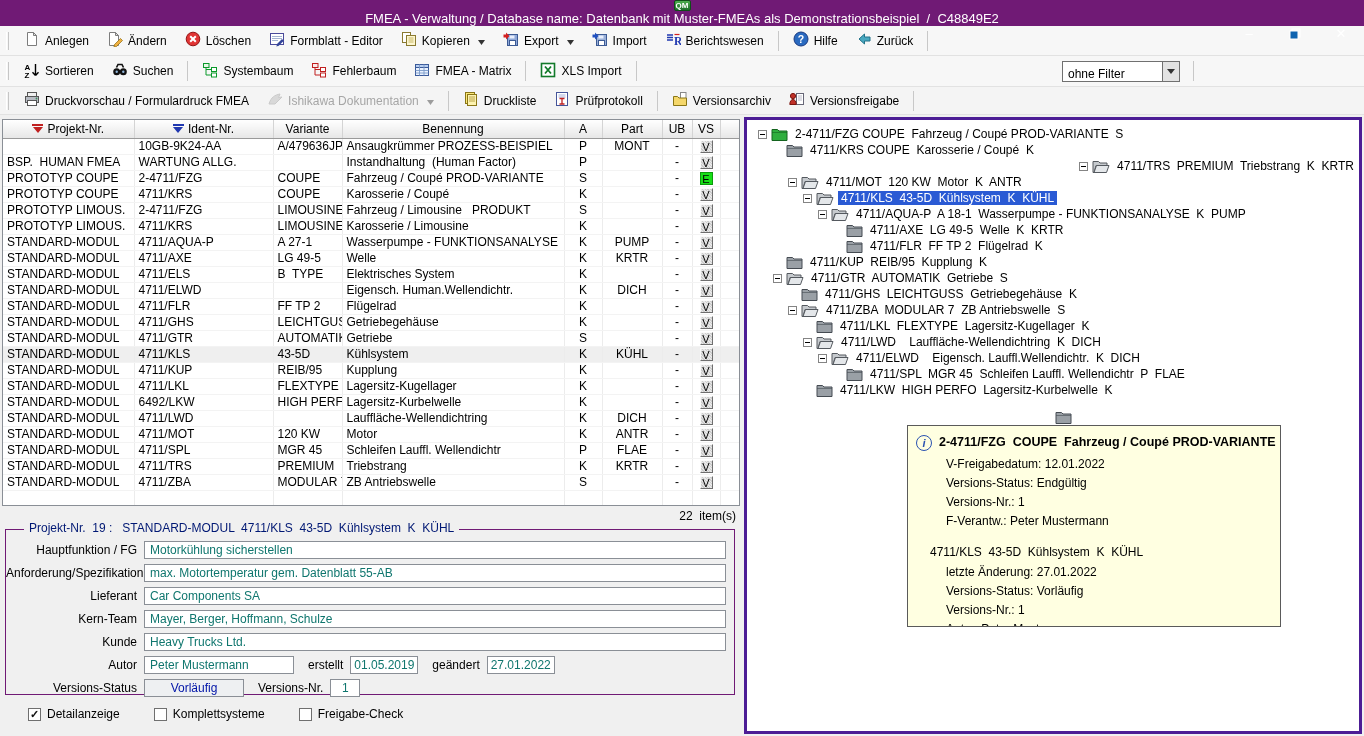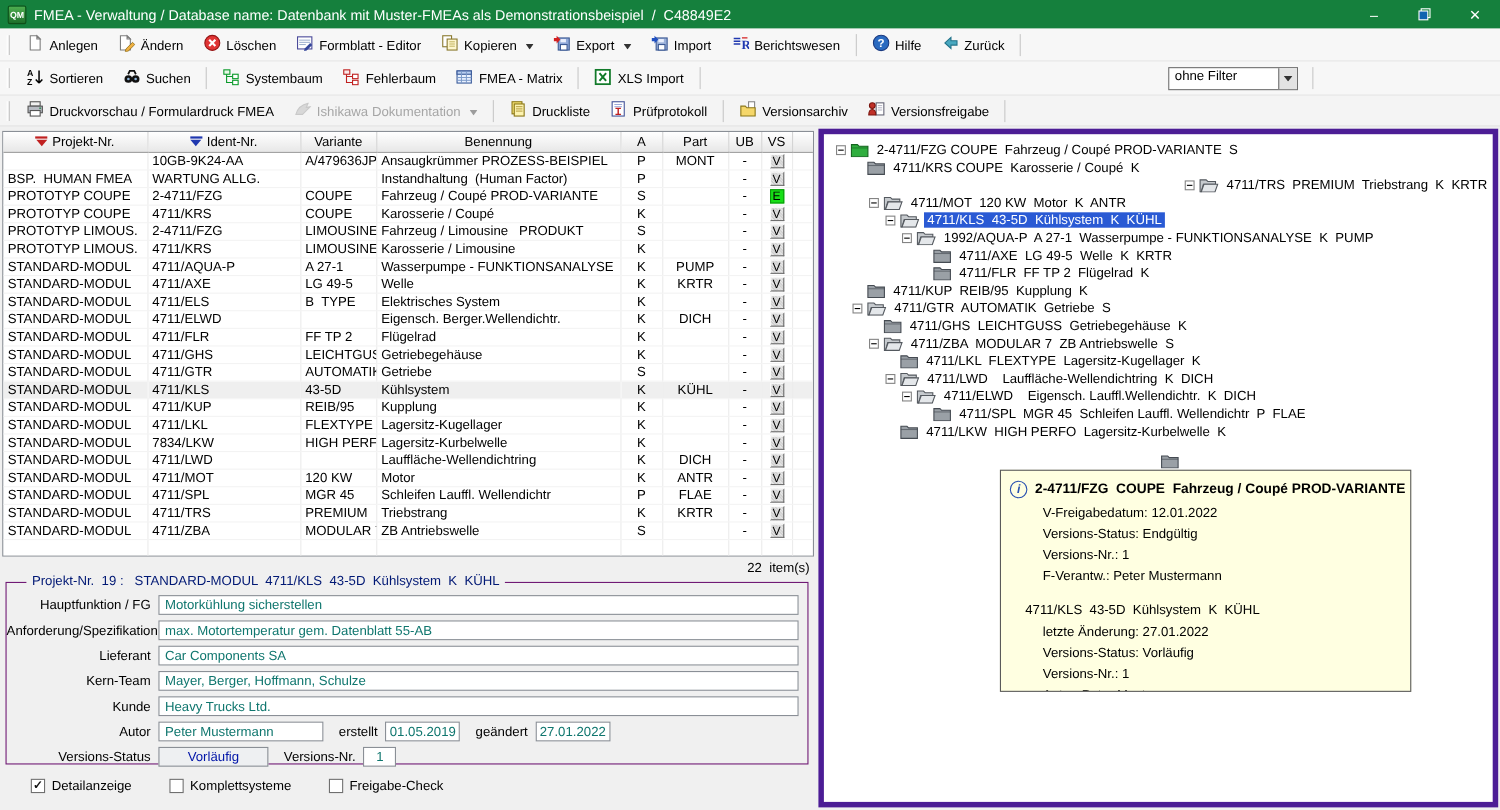--- a/index.html
+++ b/index.html
@@ -1,47 +1,47 @@
 <!DOCTYPE html>
 <html><head>
 <meta charset="utf-8">
 <style>
   * { box-sizing: border-box; margin:0; padding:0; }
   html,body { width:1364px; height:736px; overflow:hidden; }
   body { font-family:"Liberation Sans", sans-serif; font-size:12px; background:#f0f0f0; color:#000; }
 
   
-  .titlebar { height:26px; background:#15803d; display:flex; align-items:center; color:#fff; }
+  .titlebar { height:26px; background:#701a75; display:flex; align-items:center; color:#fff;flex-direction:column; }
   .appicon { width:17px; height:17px; margin:0 7px 0 7px; background:linear-gradient(#4fae50,#1d6e2a);
              border:1px solid #0f4f18; border-radius:2px; color:#fff; font-size:8px; font-weight:bold;
              display:flex; align-items:center; justify-content:center; }
   .wtitle { font-size:13px; white-space:pre; }
   .wincontrols { margin-left:auto; display:flex; height:100%; }
   .winbtn { width:46px; height:100%; display:flex; align-items:center; justify-content:center; color:#fff; font-size:13px; }
 
   
   .toolbar { display:flex; align-items:center; background:#f7f7f7; border-bottom:1px solid #e2e2e2; padding:0 4px; }
   .tb1 { height:30px; } .tb2 { height:31px; } .tb3 { height:28px; background:#f4f4f4; }
   .grip { width:3px; height:18px; border-left:1px solid #fff; border-right:1px solid #c6c6c6; margin:0 6px 0 2px; }
   .tbtn { display:flex; align-items:center; gap:5px; padding:3px 9px; white-space:pre; cursor:default; }
   .tbtn svg { flex:0 0 auto; }
   .tbtn.disabled { color:#a6a6a6; }
   .tbtn.disabled svg { opacity:.45; filter:grayscale(1); }
   .tsep { width:1px; height:20px; background:#c8c8c8; margin:0 5px; align-self:center; }
   .spacer { flex:1; }
-  .combo { width:118px; height:21px; border:1px solid #707070; background:#fff; display:flex; align-items:flex-start; margin-right:8px; }
+  .combo { width:118px; height:21px; border:1px solid #707070; background:#fff; display:flex; align-items:flex-end; margin-right:8px; }
   .combo .val { padding-left:5px; flex:1; white-space:pre; }
   .combo .drop { width:17px; height:100%; background:#e3e3e3; border-left:1px solid #707070;
                  display:flex; align-items:center; justify-content:center; }
   .endgap { margin-right:166px; }
 
   
   .main { display:flex; height:621px; padding:2px; gap:4px; }
   .left { width:738px; position:relative; }
-  .right { flex:1; background:#fff; border:5px solid #4c1d95; position:relative; overflow:hidden; }
+  .right { flex:1; background:#fff; border:3px solid #4c1d95; position:relative; overflow:hidden; }
 
   
   .gridwrap { position:absolute; left:0; top:2px; width:738px; height:387px; border:1px solid #8a8f96; background:#fff; overflow:hidden; }
   table { border-collapse:collapse; table-layout:fixed; width:737px; }
   th { height:18px; font-weight:normal; background:linear-gradient(#ffffff,#e7e7e7);
        border-right:1px solid #d4d4d4; border-bottom:1px solid #9a9a9a; padding:0 2px; overflow:hidden; }
   th .hwrap { display:flex; align-items:center; justify-content:center; gap:4px; }
   td { height:15px; line-height:15px; padding:0 4px; border-right:1px solid #ececec; border-bottom:1px solid #f3f3f3;
        white-space:pre; overflow:hidden; font-size:12px; }
   td.c { text-align:center; padding:0 1px; }
@@ -433,21 +433,21 @@
               <td class="c">K</td>
               <td class="c"></td>
               <td class="c">-</td>
               <td class="c"><span class="vsbox">V</span></td>
               <td></td>
             </tr>
             <tr>
               <td>STANDARD-MODUL</td>
               <td>4711/ELWD</td>
               <td></td>
-              <td>Eigensch. Berger.Wellendichtr.</td>
+              <td>Eigensch. Human.Wellendichtr.</td>
               <td class="c">K</td>
               <td class="c">DICH</td>
               <td class="c">-</td>
               <td class="c"><span class="vsbox">V</span></td>
               <td></td>
             </tr>
             <tr>
               <td>STANDARD-MODUL</td>
               <td>4711/FLR</td>
               <td>FF TP 2</td>
@@ -508,21 +508,21 @@
               <td>FLEXTYPE</td>
               <td>Lagersitz-Kugellager</td>
               <td class="c">K</td>
               <td class="c"></td>
               <td class="c">-</td>
               <td class="c"><span class="vsbox">V</span></td>
               <td></td>
             </tr>
             <tr>
               <td>STANDARD-MODUL</td>
-              <td>7834/LKW</td>
+              <td>6492/LKW</td>
               <td>HIGH PERFO</td>
               <td>Lagersitz-Kurbelwelle</td>
               <td class="c">K</td>
               <td class="c"></td>
               <td class="c">-</td>
               <td class="c"><span class="vsbox">V</span></td>
               <td></td>
             </tr>
             <tr>
               <td>STANDARD-MODUL</td>
@@ -680,21 +680,21 @@
               <path d="M1 12.5V1.5h5.5L8 3h7v2.5H4L2 12.5z" fill="#c6cace" stroke="#54595f"></path>
               <path d="M2 12.5L4.5 5.5H17L14.5 12.5z" fill="#e4e7ea" stroke="#54595f"></path>
             </svg></span><span class="tlabel">4711/MOT  120 KW  Motor  K  ANTR</span></div>
         <div class="tnode sel" style="padding-left: 49px;"><span class="slot"><span class="expander"></span></span><span class="ficon"><svg width="18" height="13" viewBox="0 0 18 13">
               <path d="M1 12.5V1.5h5.5L8 3h7v2.5H4L2 12.5z" fill="#c6cace" stroke="#54595f"></path>
               <path d="M2 12.5L4.5 5.5H17L14.5 12.5z" fill="#e4e7ea" stroke="#54595f"></path>
             </svg></span><span class="tlabel">4711/KLS  43-5D  Kühlsystem  K  KÜHL</span></div>
         <div class="tnode" style="padding-left: 64px;"><span class="slot"><span class="expander"></span></span><span class="ficon"><svg width="18" height="13" viewBox="0 0 18 13">
               <path d="M1 12.5V1.5h5.5L8 3h7v2.5H4L2 12.5z" fill="#c6cace" stroke="#54595f"></path>
               <path d="M2 12.5L4.5 5.5H17L14.5 12.5z" fill="#e4e7ea" stroke="#54595f"></path>
-            </svg></span><span class="tlabel">1992/AQUA-P  A 27-1  Wasserpumpe - FUNKTIONSANALYSE  K  PUMP</span></div>
+            </svg></span><span class="tlabel">4711/AQUA-P  A 18-1  Wasserpumpe - FUNKTIONSANALYSE  K  PUMP</span></div>
         <div class="tnode" style="padding-left: 79px;"><span class="slot"></span><span class="ficon"><svg width="17" height="13" viewBox="0 0 17 13">
               <path d="M1 12.5V1.5h5.5L8 3h8v9.5z" fill="#9aa0a6" stroke="#454b52"></path>
               <path d="M1 4.5h15" stroke="#454b52" stroke-width=".6"></path>
             </svg></span><span class="tlabel">4711/AXE  LG 49-5  Welle  K  KRTR</span></div>
         <div class="tnode" style="padding-left: 79px;"><span class="slot"></span><span class="ficon"><svg width="17" height="13" viewBox="0 0 17 13">
               <path d="M1 12.5V1.5h5.5L8 3h8v9.5z" fill="#9aa0a6" stroke="#454b52"></path>
               <path d="M1 4.5h15" stroke="#454b52" stroke-width=".6"></path>
             </svg></span><span class="tlabel">4711/FLR  FF TP 2  Flügelrad  K</span></div>
         <div class="tnode" style="padding-left: 19px;"><span class="slot"></span><span class="ficon"><svg width="17" height="13" viewBox="0 0 17 13">
               <path d="M1 12.5V1.5h5.5L8 3h8v9.5z" fill="#9aa0a6" stroke="#454b52"></path>

